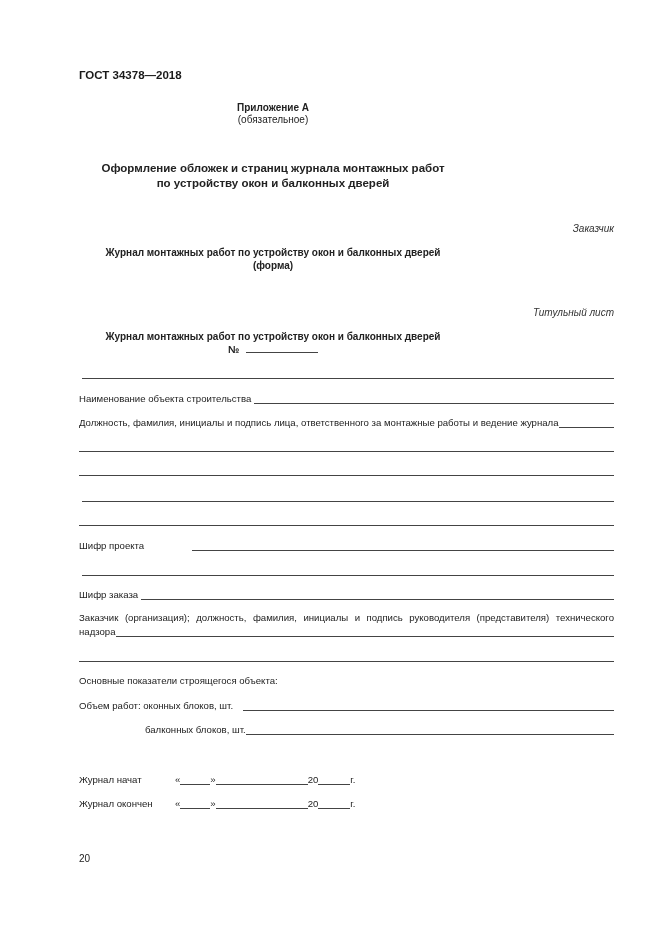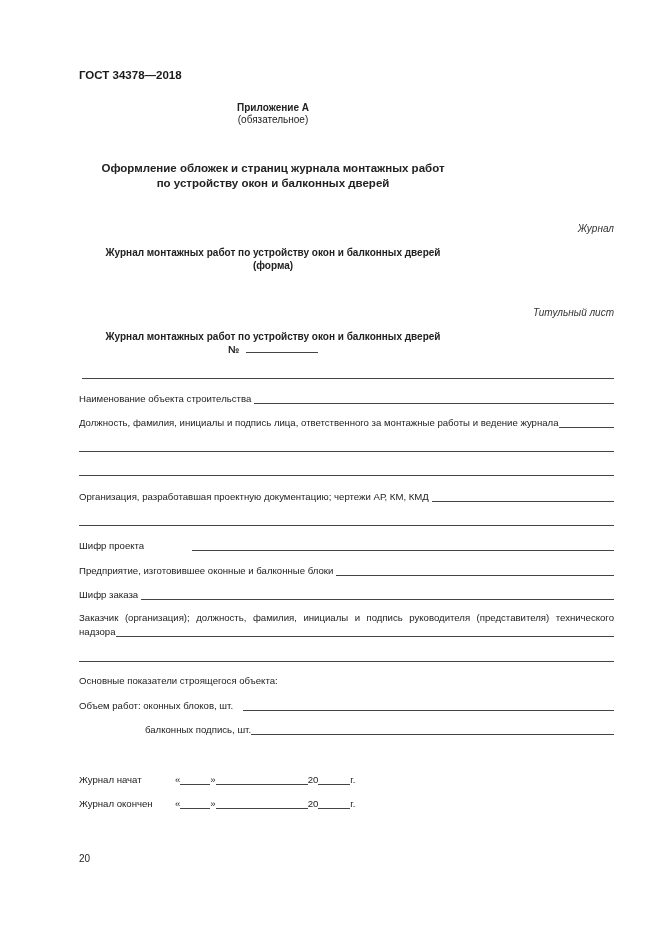--- a/index.html
+++ b/index.html
@@ -26,21 +26,21 @@
 <body>
 
 <div class="abs hdr">ГОСТ 34378—2018</div>
 
 <div class="abs center bold t10" style="top:93px;">Приложение А</div>
 <div class="abs center t10" style="top:105px;">(обязательное)</div>
 
 <div class="abs center bold t11" style="top:153px;">Оформление обложек и страниц журнала монтажных работ</div>
 <div class="abs center bold t11" style="top:168px;">по устройству окон и балконных дверей</div>
 
-<div class="abs right-it" style="top:215px;">Журнал</div>
+<div class="abs right-it" style="top:215px;">Заказчик</div>
 <div class="abs center bold t10" style="top:238px;">Журнал монтажных работ по устройству окон и балконных дверей</div>
 <div class="abs center bold t10" style="top:251px;">(форма)</div>
 
 <div class="abs right-it" style="top:299px;">Титульный лист</div>
 <div class="abs center bold t10" style="top:322px;">Журнал монтажных работ по устройству окон и балконных дверей</div>
 <div class="abs center bold t10" style="top:334px;">
   <span>№</span>
   <span class="uline" style="width:72px;margin-left:4px;"></span>
 </div>
 
@@ -52,31 +52,29 @@
     <span class="line"></span>
 </div>
 <div class="abs row" style="top:407px;">
   <span class="lbl">Должность, фамилия, инициалы и подпись лица, ответственного за монтажные работы и ведение журнала</span>
     <span class="line" style="margin-left:0;"></span>
 </div>
 <div class="abs fullline" style="top:442px;"></div>
 <div class="abs fullline" style="top:466px;"></div>
 
 <div class="abs row" style="top:481px;">
-  <span class="lbl">Организация, разработавшая проектную документацию; чертежи АР, КМ, КМД</span>
     <span class="line"></span>
 </div>
 <div class="abs fullline" style="top:516px;"></div>
 
 <div class="abs row" style="top:530px;gap:45px;">
   <span class="lbl">Шифр проекта</span>
     <span class="line"></span>
 </div>
 <div class="abs row" style="top:555px;">
-  <span class="lbl">Предприятие, изготовившее оконные и балконные блоки</span>
     <span class="line"></span>
 </div>
 <div class="abs row" style="top:579px;">
   <span class="lbl">Шифр заказа</span>
     <span class="line"></span>
 </div>
 
 <div class="abs justify" style="top:603px;">Заказчик (организация); должность, фамилия, инициалы и подпись руководителя (представителя) технического</div>
 <div class="abs row" style="top:616px;">
   <span class="lbl">надзора</span>
@@ -85,21 +83,21 @@
 <div class="abs fullline" style="top:652px;"></div>
 
 <div class="abs row" style="top:665px;">
   <span class="lbl">Основные показатели строящегося объекта:</span>
 </div>
 <div class="abs row" style="top:690px;">
   <span class="lbl">Объем работ: оконных блоков, шт.</span>
     <span class="line" style="margin-left:10px;"></span>
 </div>
 <div class="abs row" style="top:714px;left:145px;width:469px;">
-  <span class="lbl">балконных подпись, шт.</span>
+  <span class="lbl">балконных блоков, шт.</span>
     <span class="line" style="margin-left:0;"></span>
 </div>
 
 <div class="abs date-row" style="top:764px;">
   <span class="lbl">Журнал начат</span>
   <span>«</span>
   <span class="uline" style="width:30px;"></span>
   <span>»</span>
   <span class="uline" style="width:92px;"></span>
   <span>20</span>

